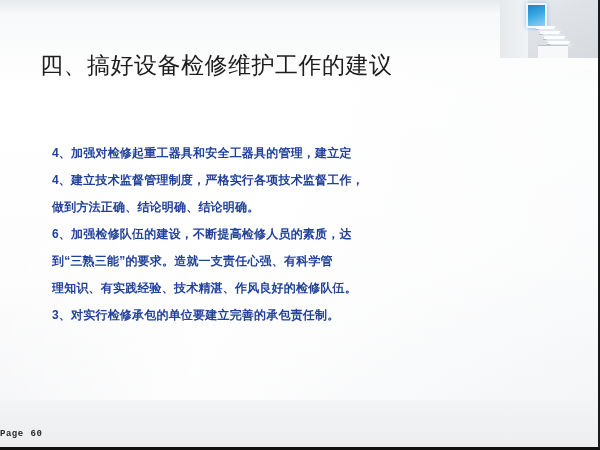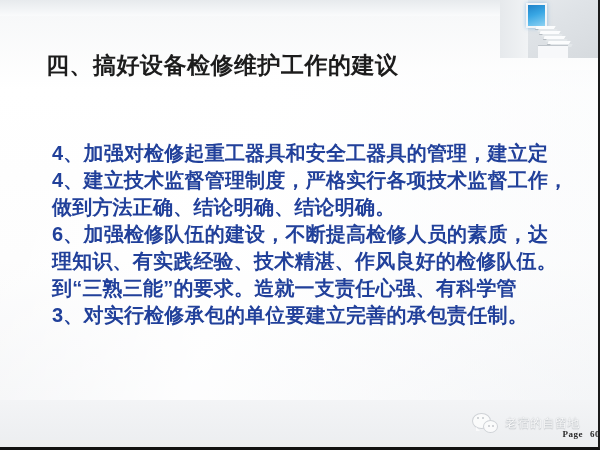--- a/index.html
+++ b/index.html
@@ -83,55 +83,55 @@
     position: absolute;
     left: 38px; top: 46px;
     width: 30px; height: 12px;
     background: #f7f8fa;
     box-shadow: 0 -1px 0 rgba(160,168,176,0.5);
   }
 
   
   .title {
     position: absolute;
-    left: 46px;
+    left: 40px;
     top: 50px;
     font-family: "Liberation Serif", "DejaVu Serif", serif;
     font-size: 23px;
-    font-weight: 700;
+    font-weight: 400;
     color: #1c1c1c;
     letter-spacing: 0.5px;
     white-space: nowrap;
   }
 
   
   .body-block {
     position: absolute;
     left: 52px;
     top: 140px;
     width: 520px;
   }
   .body-line {
     font-family: "Liberation Sans", "DejaVu Sans", sans-serif;
-    font-size: 20px;
+    font-size: 12px;
     font-weight: 700;
     color: #21409a;
     line-height: 27px;
     letter-spacing: 0.2px;
     white-space: nowrap;
   }
 
   
   .page-footer {
     position: absolute;
     left: 0;
     bottom: 8px;
     width: 600px;
-    text-align: right;
-    font-family: Liberation Serif, serif;
+    text-align: left;
+    font-family: Liberation Mono, monospace;
     font-size: 9px;
     font-weight: 700;
     color: #2a2a2a;
     letter-spacing: 0.5px;
   }
   .page-footer .pg-num { margin-left: 7px; }
 
   
   .watermark {
     position: absolute;
@@ -212,34 +212,23 @@
     <div class="landing"></div>
   </div>
 
   <div class="title">四、搞好设备检修维护工作的建议</div>
 
   <div class="body-block">
     <div class="body-line">4、加强对检修起重工器具和安全工器具的管理，建立定</div>
     <div class="body-line">4、建立技术监督管理制度，严格实行各项技术监督工作，</div>
     <div class="body-line">做到方法正确、结论明确、结论明确。</div>
     <div class="body-line">6、加强检修队伍的建设，不断提高检修人员的素质，达</div>
+    <div class="body-line">到“三熟三能”的要求。造就一支责任心强、有科学管</div>
     <div class="body-line">理知识、有实践经验、技术精湛、作风良好的检修队伍。</div>
-    <div class="body-line">到“三熟三能”的要求。造就一支责任心强、有科学管</div>
     <div class="body-line">3、对实行检修承包的单位要建立完善的承包责任制。</div>
   </div>
 
   <div class="page-footer">
     <span>Page</span><span class="pg-num">60</span>
   </div>
 
-  <div class="watermark">
-    <span class="wechat-icon">
-      <span class="bubble-big"></span>
-      <span class="bubble-small"></span>
-      <span class="dot d1"></span>
-      <span class="dot d2"></span>
-      <span class="dot d3"></span>
-      <span class="dot d4"></span>
-    </span>
-    <span class="watermark-label">老宿的自留地</span>
-  </div>
 
 </div>
 
 </body></html>

